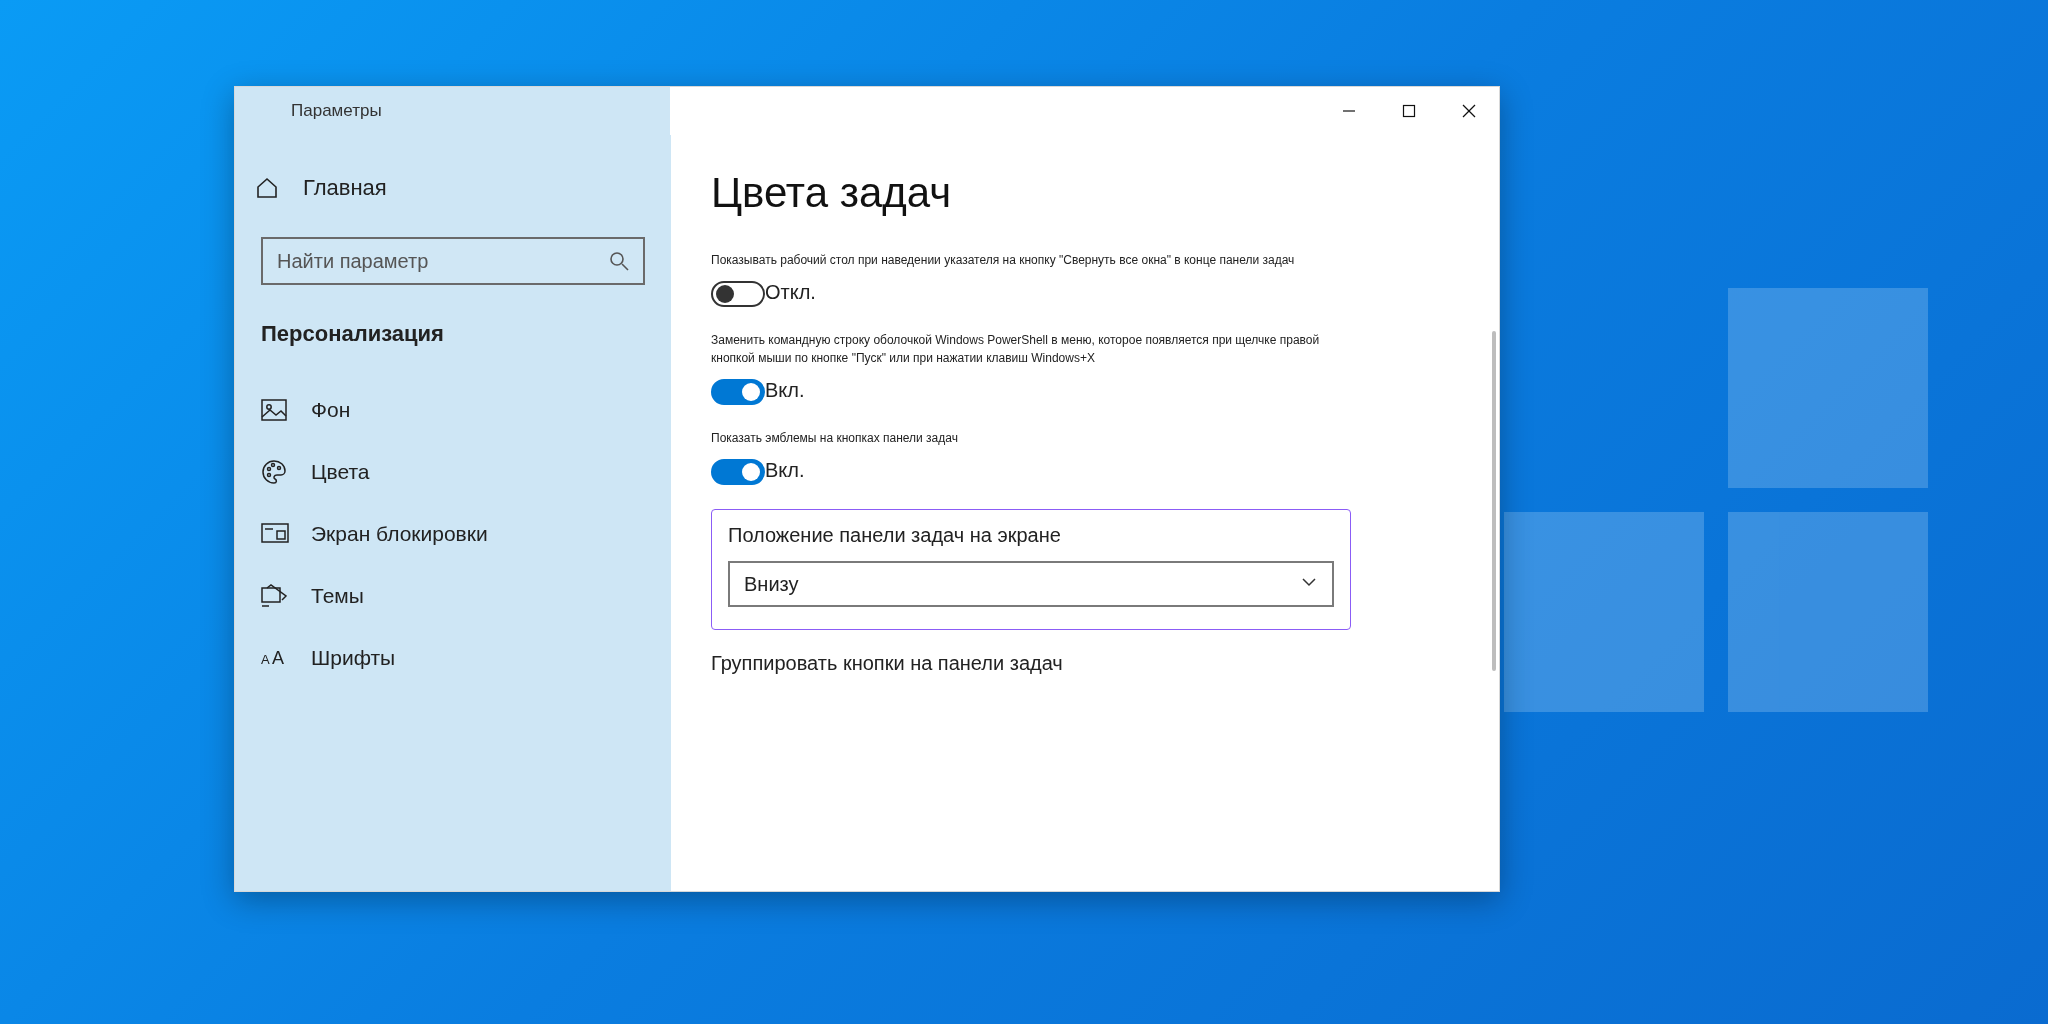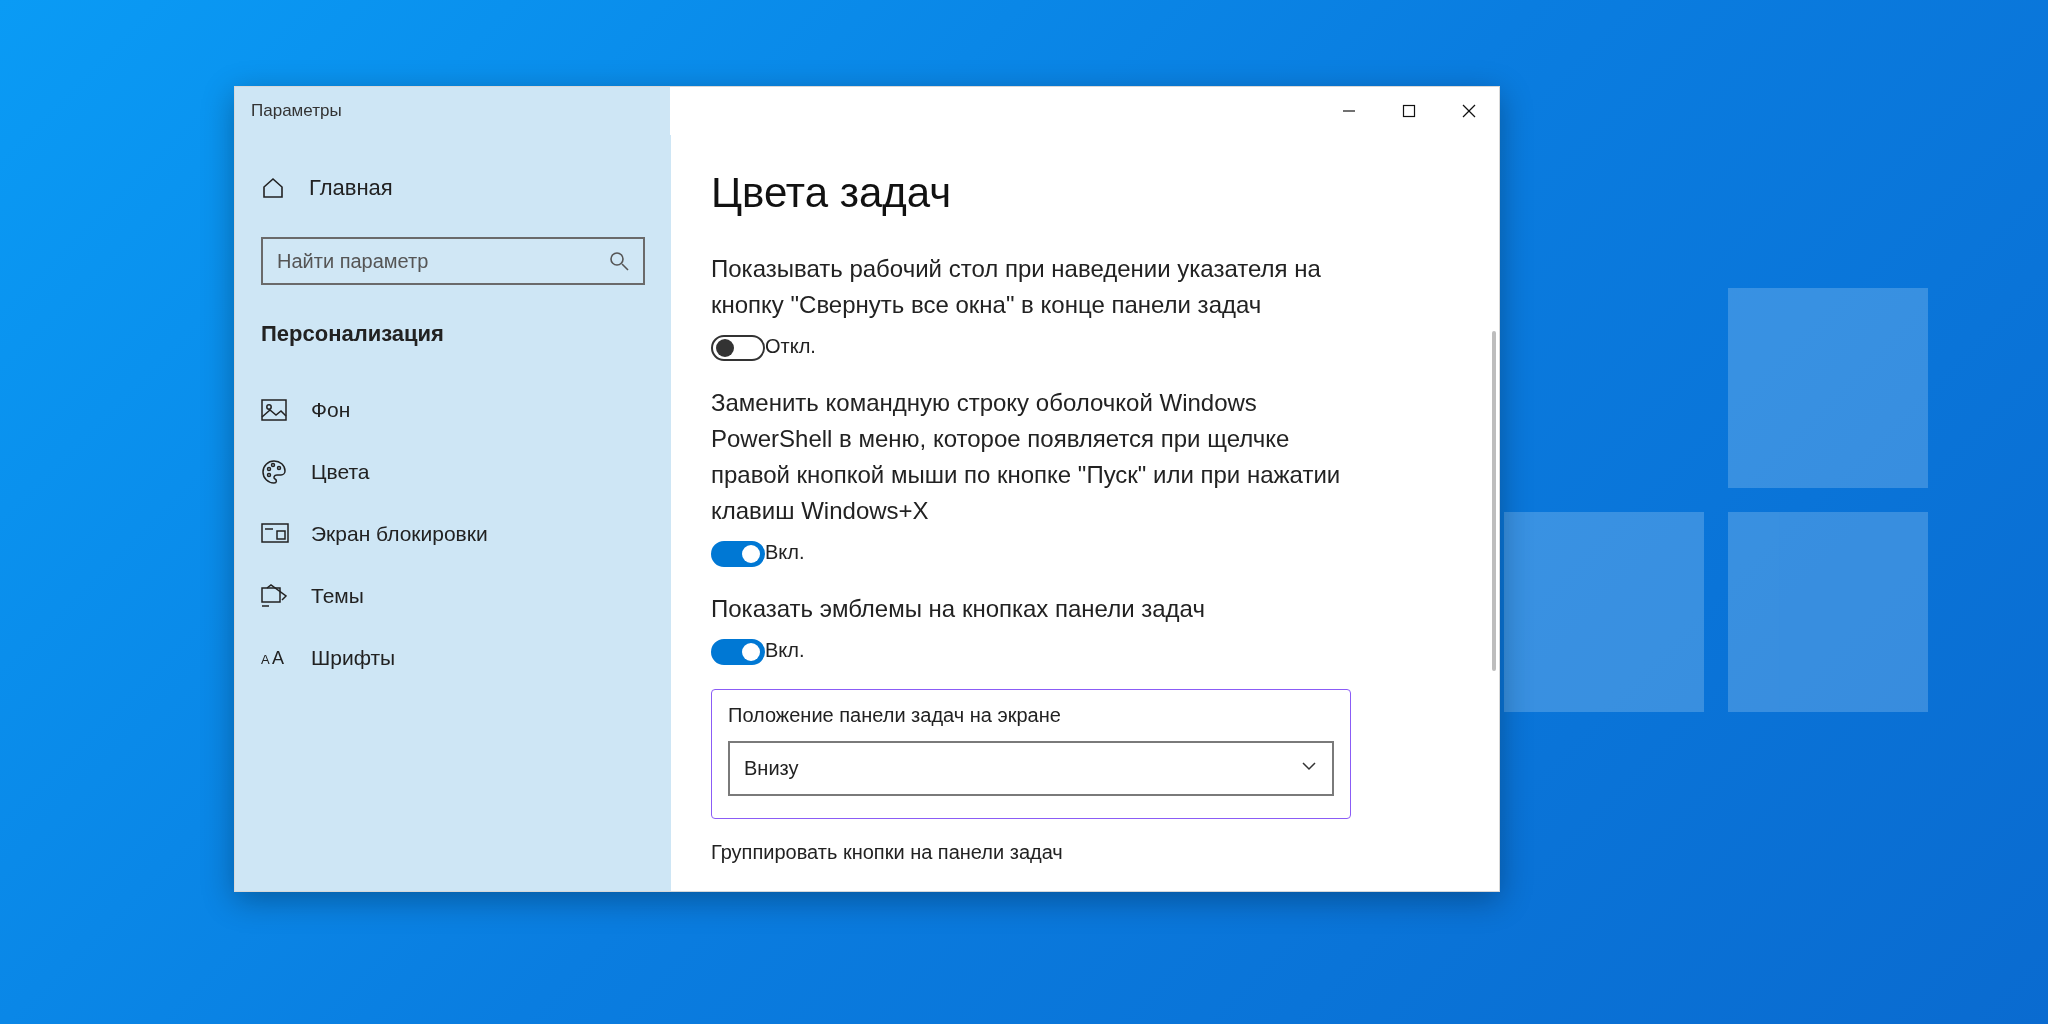--- a/index.html
+++ b/index.html
@@ -33,20 +33,21 @@
     display: flex;
     flex-direction: column;
     overflow: hidden;
   }
 
   .titlebar {
     height: 48px;
     display: flex;
     align-items: center;
     background: linear-gradient(to right, #cee6f5 0%, #cee6f5 34.4%, #ffffff 34.4%, #ffffff 100%);
+    padding-left: 40px;
   }
   .titlebar .title {
     padding-left: 16px;
     font-size: 17px;
     color: #333;
   }
   .titlebar .spacer { flex: 1; }
   .win-btn {
     width: 60px; height: 100%;
     display: flex; align-items: center; justify-content: center;
@@ -61,21 +62,21 @@
   }
 
   .sidebar {
     width: 436px;
     background: #cee6f5;
     padding-top: 28px;
     overflow: hidden;
   }
   .home-row {
     display: flex; align-items: center;
-    padding: 0 26px;
+    padding: 0 20px;
     height: 50px;
     font-size: 22px;
     color: #222;
     cursor: pointer;
   }
   .home-row .ic { width: 26px; margin-right: 22px; display:flex; }
   .search-wrap {
     margin: 24px 26px 22px 26px;
   }
   .search {
@@ -120,21 +121,21 @@
     overflow: hidden;
   }
   .content h1 {
     font-size: 42px;
     font-weight: 350;
     color: #111;
     margin-bottom: 34px;
   }
   .setting-block { margin-bottom: 24px; max-width: 640px; }
   .setting-text {
-    font-size: 24px;
+    font-size: 12px;
     color: #222;
     line-height: 1.5;
     margin-bottom: 12px;
   }
   .toggle-row { display:flex; }
   .toggle {
     width: 54px; height: 26px;
     border-radius: 20px;
     border: 2px solid #333;
     position: relative;
@@ -156,21 +157,21 @@
     border-radius: 4px;
     padding: 14px 16px 22px 16px;
     max-width: 640px;
     margin-top: 6px;
     margin-bottom: 22px;
   }
   .highlight-box .label {
     font-size: 20px; color:#222; margin-bottom: 14px;
   }
   .dropdown {
-    height: 55px;
+    height: 46px;
     border: 2px solid #7a7a7a;
     display:flex; align-items:center;
     padding: 9px 14px;
     justify-content: space-between;
     background:#fff;
     cursor:pointer;
   }
   .dropdown span { font-size: 20px; color:#222; }
   .dropdown svg { width:18px; height:18px; stroke:#333; stroke-width:1.5; fill:none;}
 

